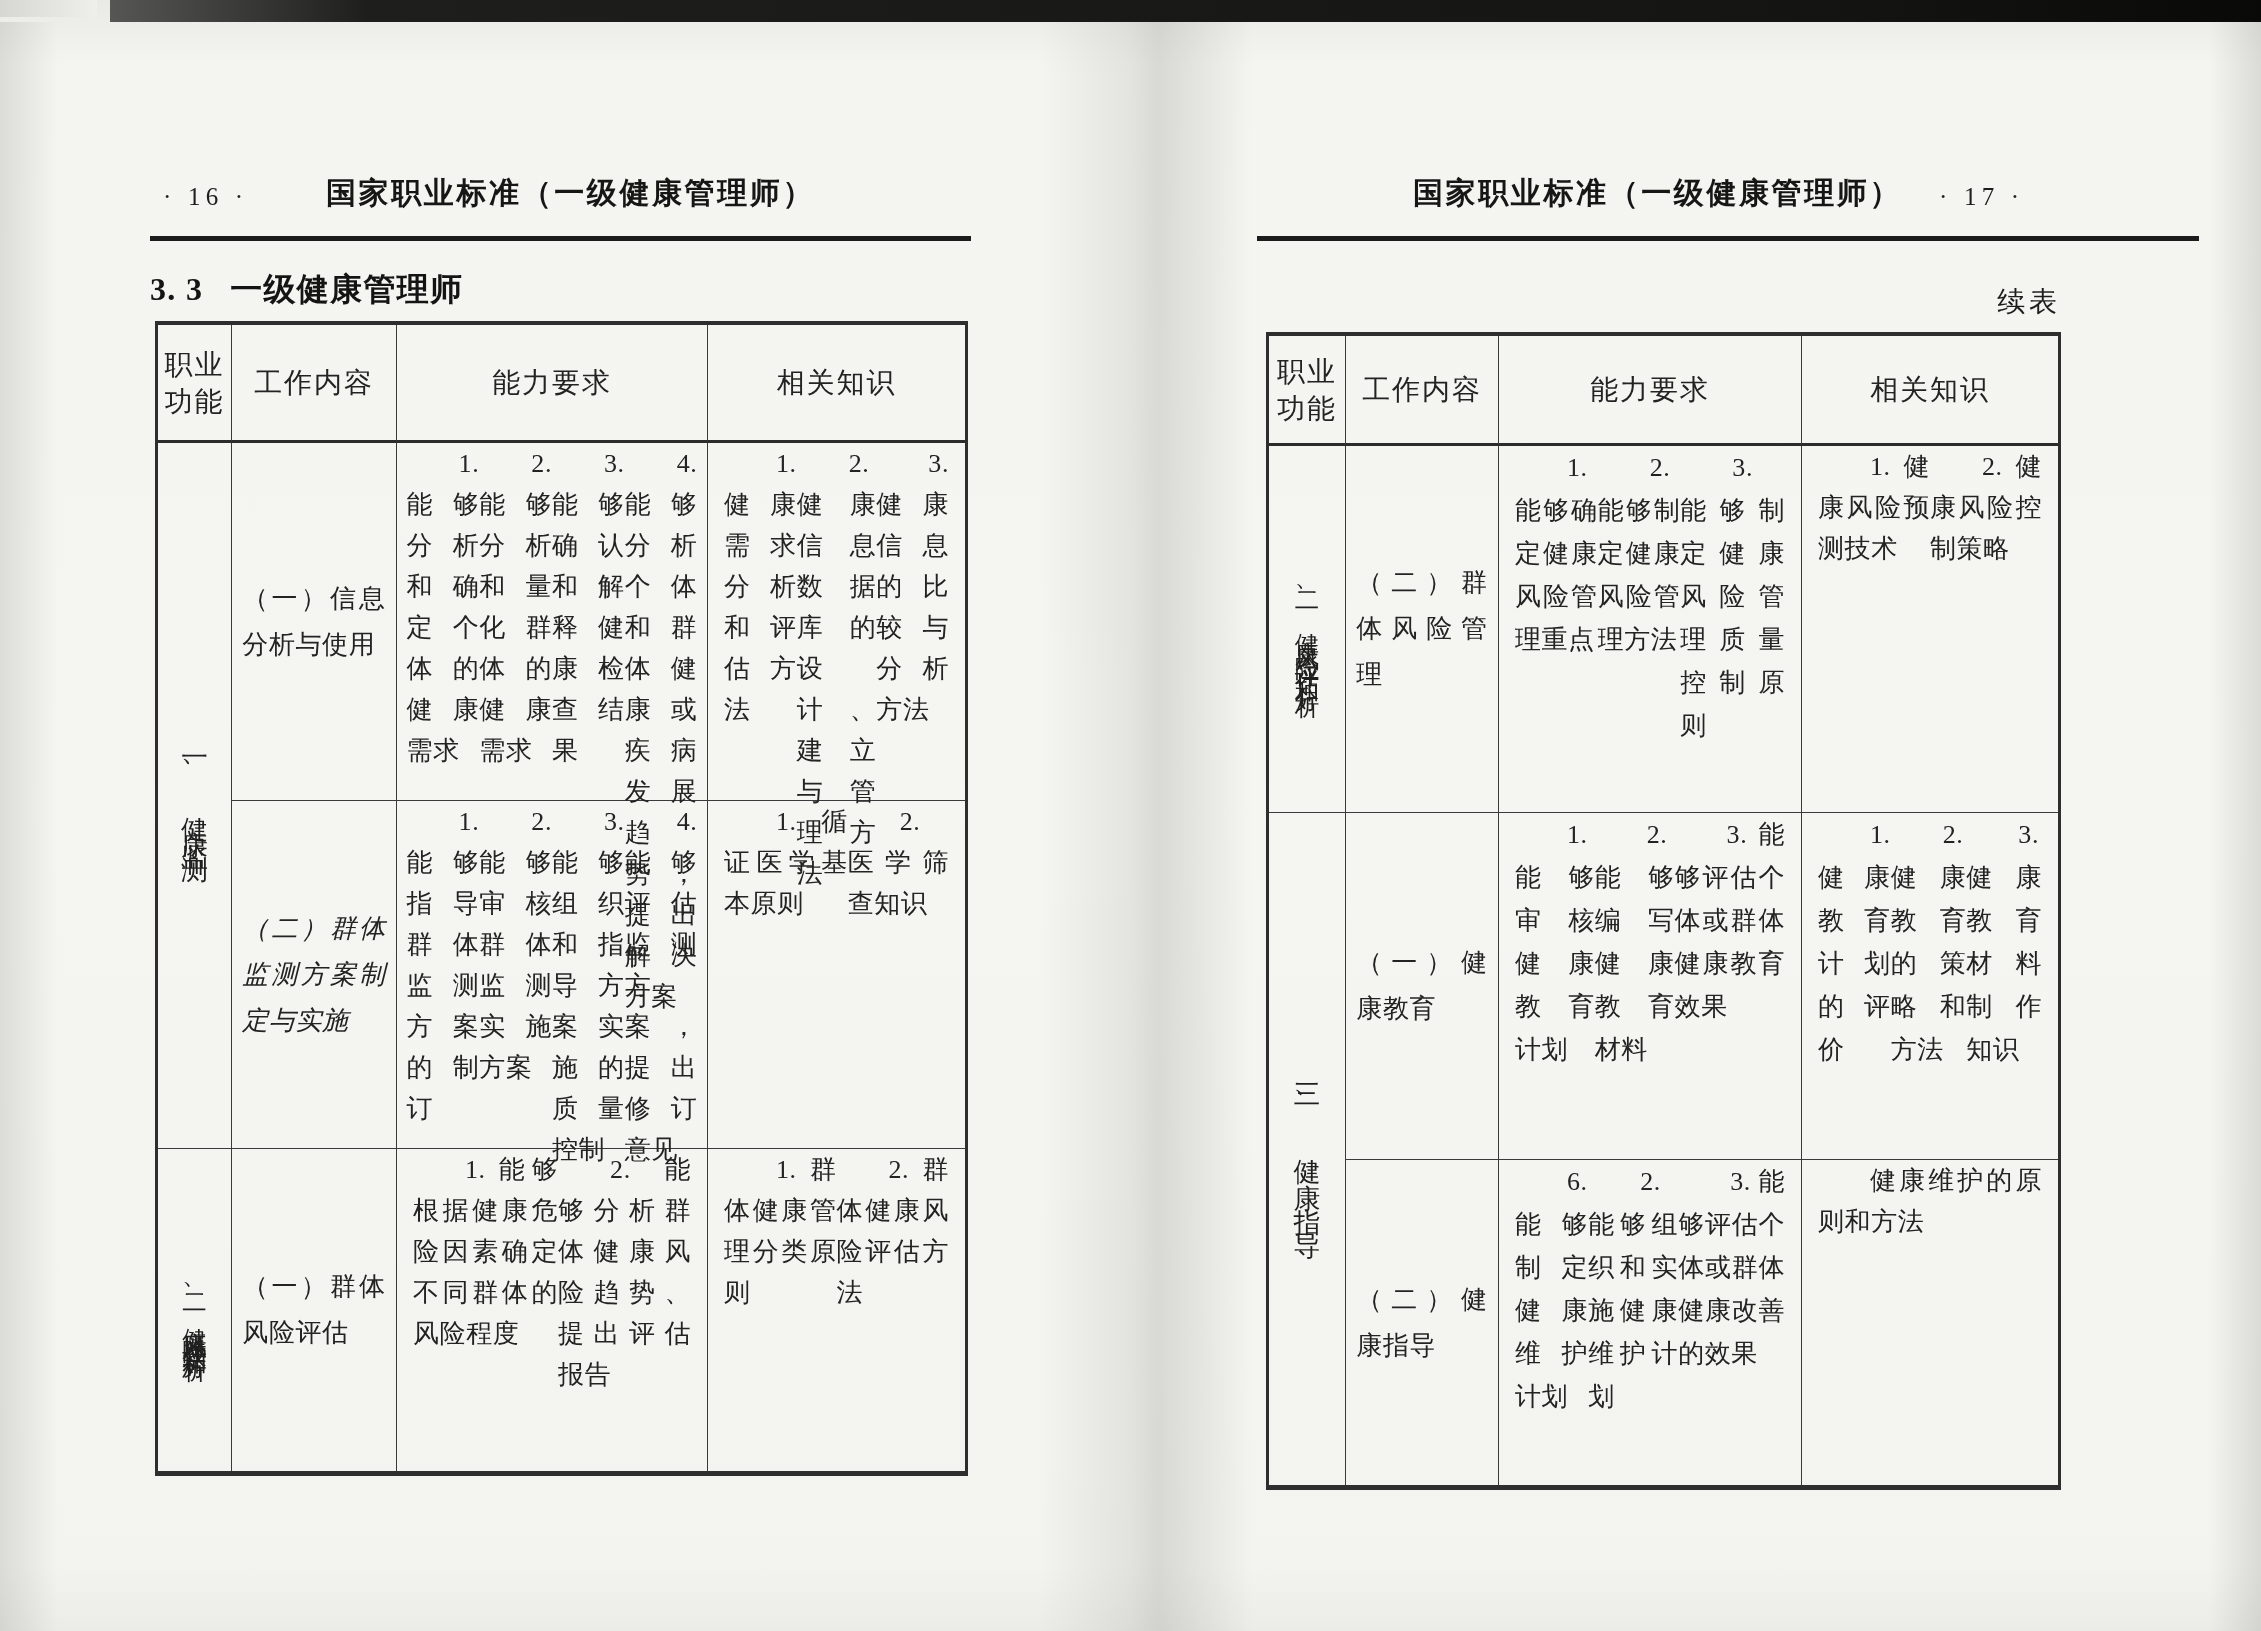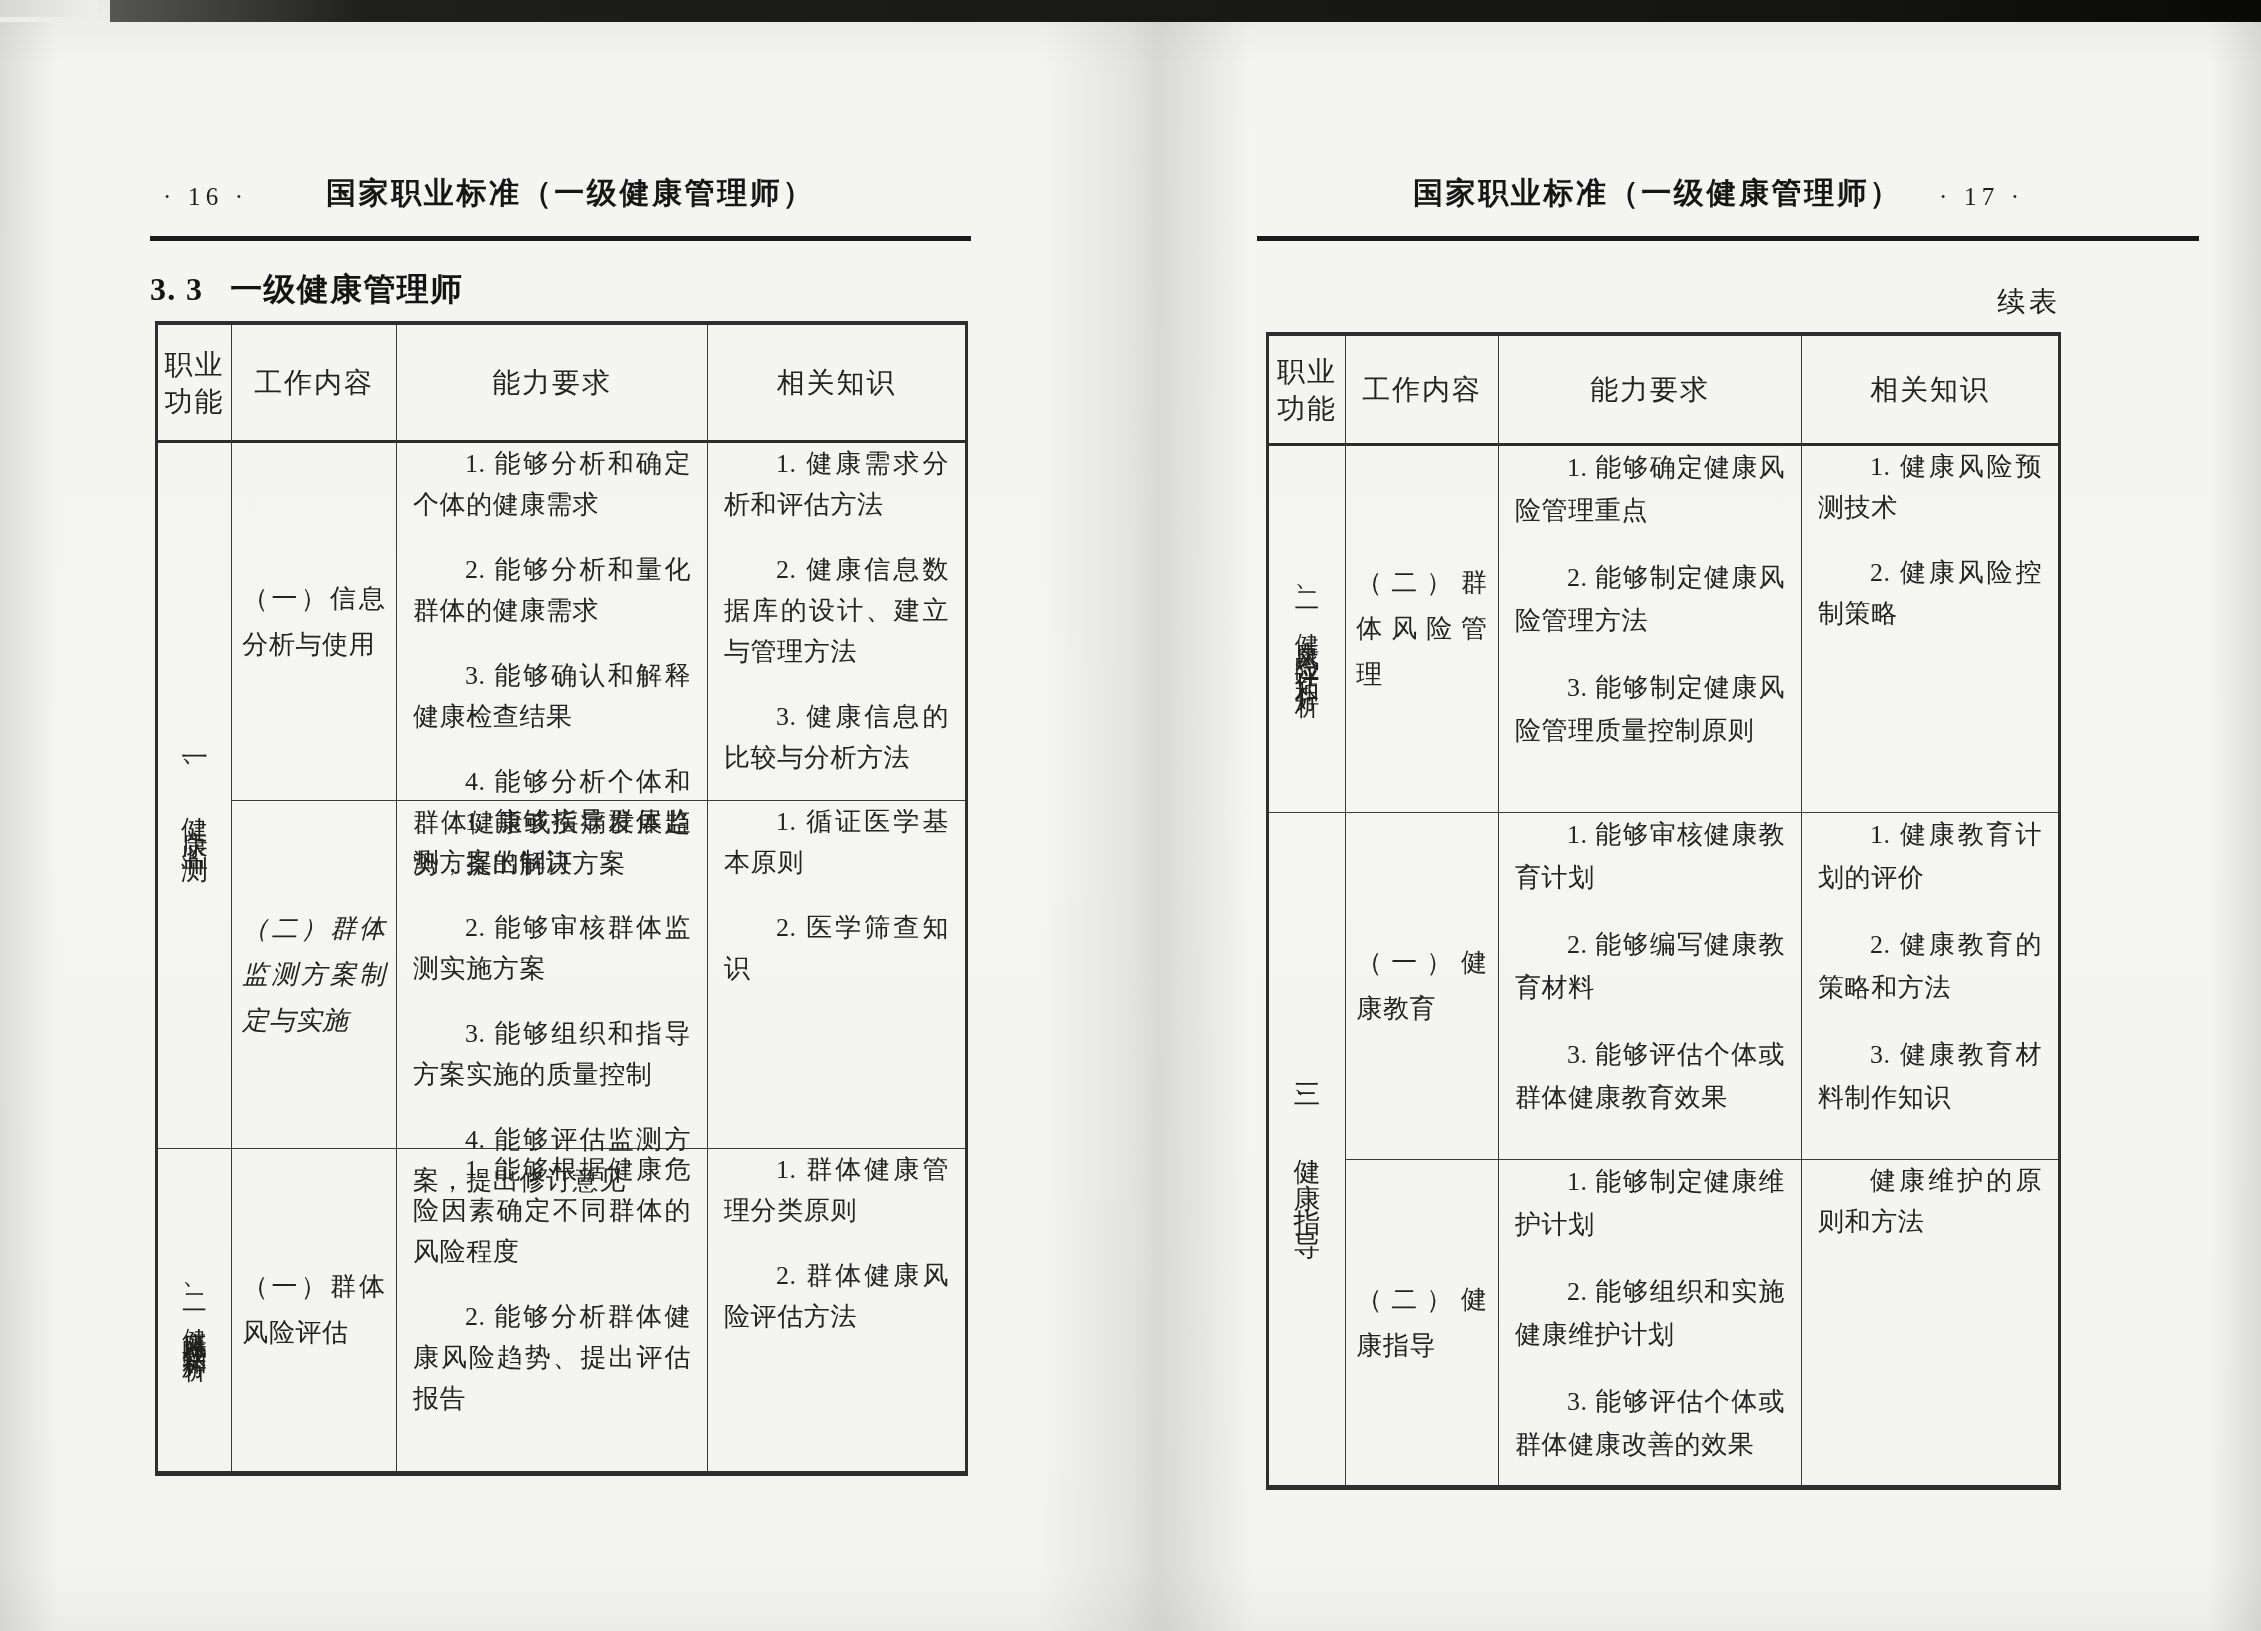--- a/index.html
+++ b/index.html
@@ -45,22 +45,22 @@
   .cell.head{align-items:center;justify-content:center;text-align:center;
     font-size:28px;letter-spacing:1.9px;line-height:37px;border-bottom-width:3.9px;border-bottom-color:#2c2c2c;padding:0 3.9px;}
   .cell.func{align-items:center;justify-content:center;}
   .vtext{writing-mode:vertical-rl;text-orientation:upright;font-size:27px;letter-spacing:13px;color:#1f1f1f;}
   .vtext.v-b{font-size:24.5px;letter-spacing:3.9px;}
   .vtext.v-c{font-size:24.5px;letter-spacing:7.7px;}
   .vtext.v-d{letter-spacing:24.5px;}
   .cell.work{align-items:center;padding:0 10.3px;font-size:26px;line-height:46px;
     text-align:justify;letter-spacing:0.6px;}
   .cell.work span{display:block;width:100%;}
-  .cell.list{flex-direction:column;padding:0 16px;
-    font-size:26px;gap:24px;}
+  .cell.list{justify-content:center;padding:0 16px;
+    font-size:26px;}
   .cell.list p{margin:0;text-indent:2em;line-height:41px;text-align:justify;letter-spacing:0.6px;}
   .cell.list.roomy p{line-height:43px;}
 </style>
 </head>
 <body>
 
 <div class="canvas">
   <div class="top-strip"></div>
   <div class="corner-mark"></div>
   <div class="gutter-shadow"></div>
@@ -175,21 +175,21 @@
     <div class="cell list last-col roomy" style="grid-area:3/4;">
       <p>1. 健康教育计划的评价</p>
       <p>2. 健康教育的策略和方法</p>
       <p>3. 健康教育材料制作知识</p>
     </div>
 
     <div class="cell work last-row" style="grid-area:4/2;">
       <span>（二）健康指导</span>
     </div>
     <div class="cell list roomy last-row" style="grid-area:4/3;">
-      <p>1. 能够制定健康维护计划</p>
+      <p>6. 能够制定健康维护计划</p>
       <p>2. 能够组织和实施健康维护计划</p>
       <p>3. 能够评估个体或群体健康改善的效果</p>
     </div>
     <div class="cell list last-col last-row" style="grid-area:4/4;">
       <p>健康维护的原则和方法</p>
     </div>
   </div>
 </div>
 
 

